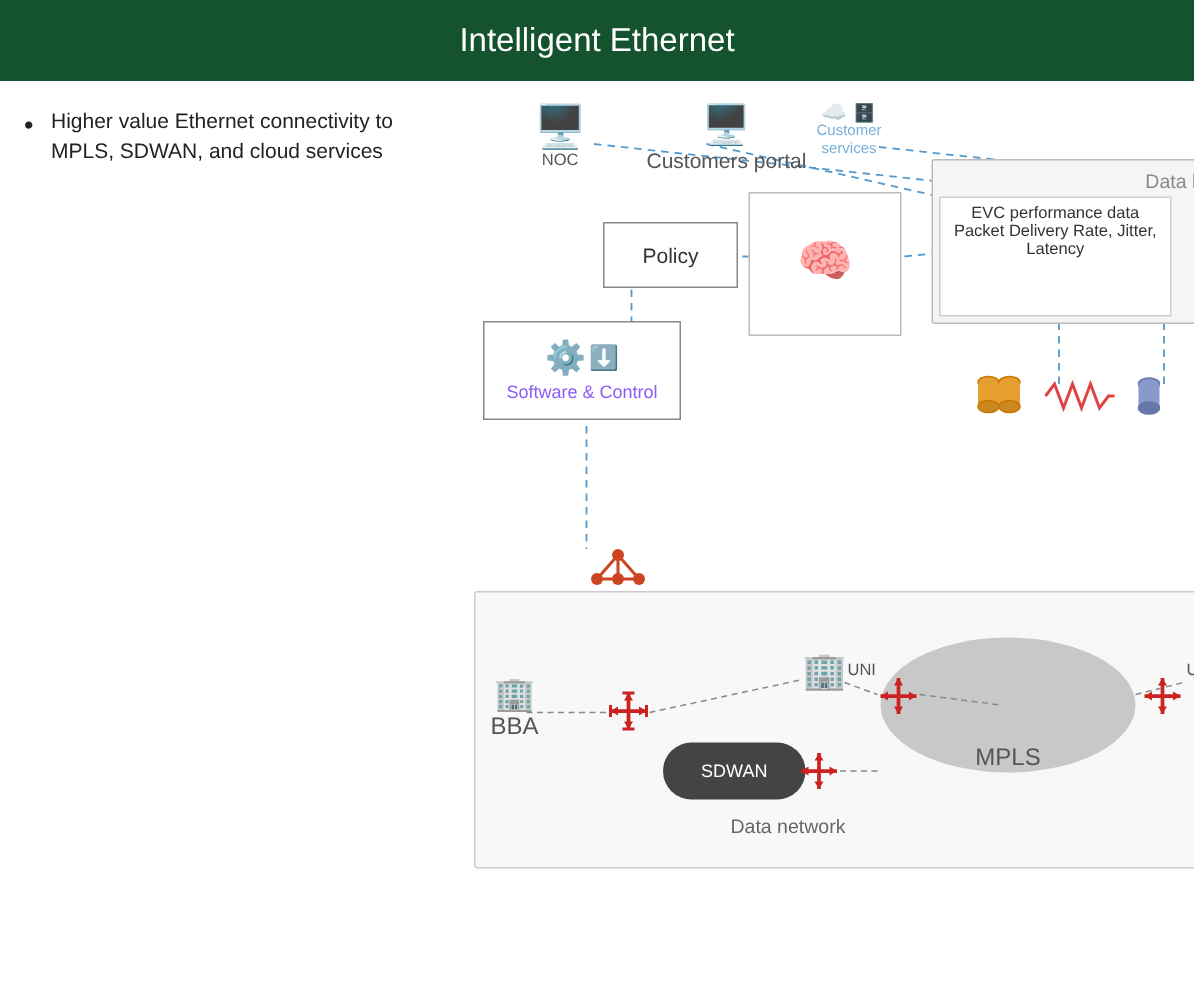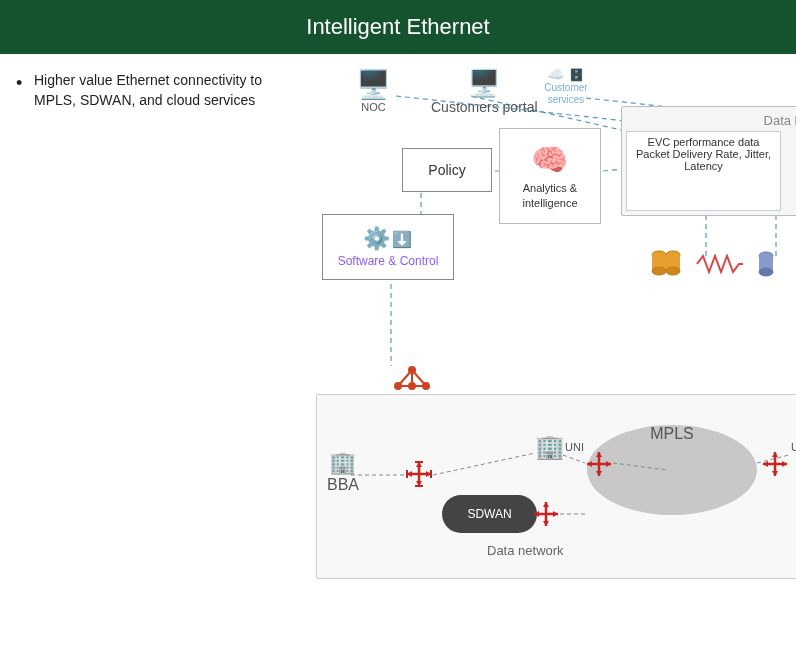--- a/index.html
+++ b/index.html
@@ -190,21 +190,20 @@
         </div>
 
       </div>
 
       <div class="box policy-box" style="position:absolute;left:58px;top:82px;width:90px;height:44px;font-size:14px;">
         <span>Policy</span>
       </div>
 
       <div class="box analytics-box" style="position:absolute;left:183px;top:62px;width:102px;height:96px;border:1.5px solid #bbb;flex-direction:column;display:flex;align-items:center;justify-content:center;">
         <div style="font-size:30px; margin-bottom:4px;">🧠</div>
-        <div style="font-size:11px; text-align:center; line-height:1.3; color:#333;">Analytics &amp; intelligence</div>
       </div>
 
       <div class="box software-box" style="position:absolute;left:6px;top:148px;width:132px;height:66px;display:flex;flex-direction:column;align-items:center;justify-content:center;gap:2px;">
         <div style="font-size:22px; color:#5599cc; display:flex; align-items:center; gap:2px;">
           <span>⚙️</span>
             <span style="font-size:16px;">⬇️</span>
         </div>
         <span style="font-size:12px; color:#8b5cf6;">Software &amp; Control</span>
       </div>
 
@@ -241,21 +240,21 @@
           <circle cx="20" cy="30" r="4" fill="#cc4422"></circle>
           <line x1="20" y1="14" x2="6" y2="30" stroke="#cc4422" stroke-width="2"></line>
           <line x1="20" y1="14" x2="34" y2="30" stroke="#cc4422" stroke-width="2"></line>
           <line x1="20" y1="14" x2="20" y2="30" stroke="#cc4422" stroke-width="2"></line>
           <line x1="6" y1="30" x2="34" y2="30" stroke="#cc4422" stroke-width="2"></line>
         </svg>
       </div>
 
       <div style="position:absolute;left:0;top:328px;width:640px;height:185px;background:#f8f8f8;border:1.5px solid #ccc;border-radius:2px;overflow:hidden;">
 
-        <div style="position:absolute;left:270px;top:30px;width:170px;height:90px;background:#c8c8c8;border-radius:50%;display:flex;align-items:flex-start;justify-content:center;font-size:16px;color:#555;font-weight:500;">
+        <div style="position:absolute;left:270px;top:30px;width:170px;height:90px;background:#c8c8c8;border-radius:50%;display:flex;align-items:flex-end;justify-content:center;font-size:16px;color:#555;font-weight:500;">
           <span>MPLS</span>
         </div>
 
         <div style="position:absolute;left:125px;top:100px;width:95px;height:38px;background:#444;border-radius:20px;display:flex;align-items:center;justify-content:center;font-size:12px;color:#fff;font-weight:500;">
           <span>SDWAN</span>
         </div>
 
         <div style="position:absolute;left:170px;top:148px;font-size:13px;color:#666;">
           <span>Data network</span>
         </div>

